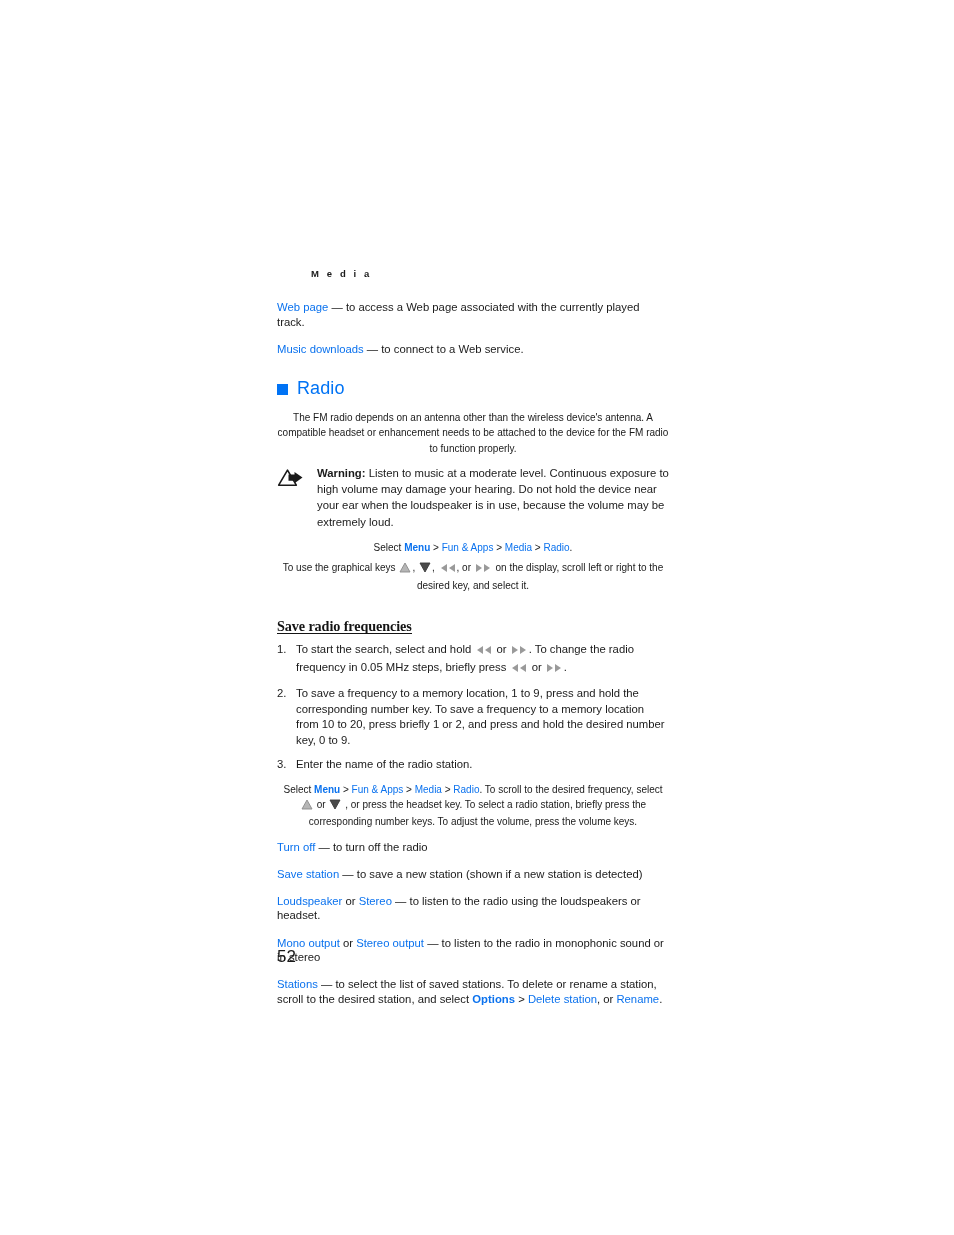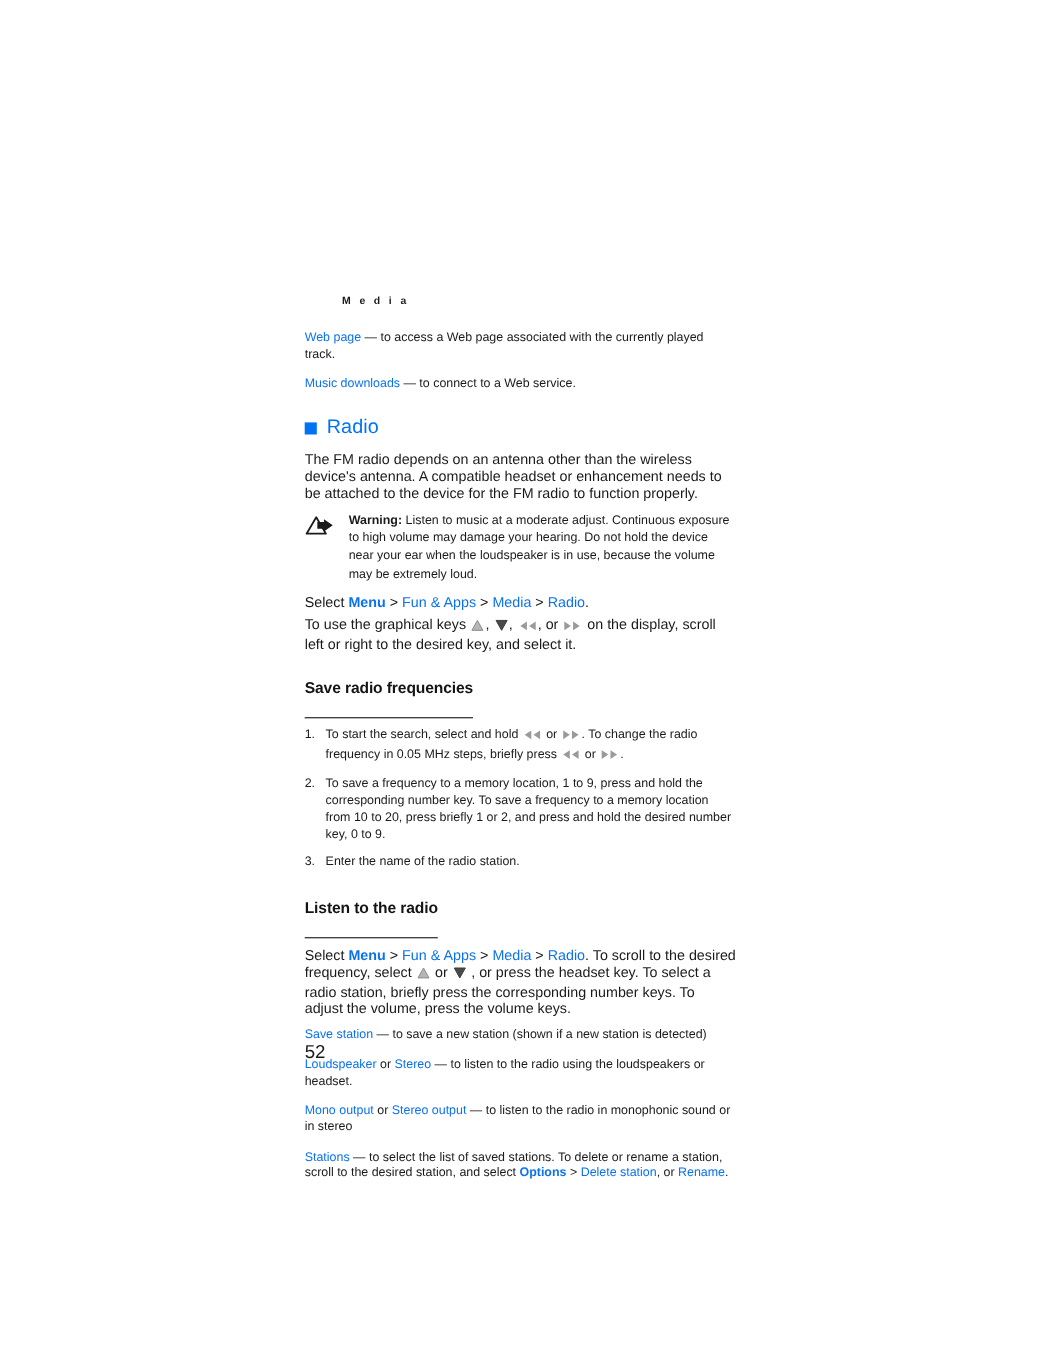--- a/index.html
+++ b/index.html
@@ -28,24 +28,25 @@
     font-size: 9.5px;
     font-weight: bold;
     letter-spacing: 2.6px;
     color: #1a1a1a;
     margin-bottom: 21px;
     padding-left: 34px;
   }
 
   
   .body-text {
-    font-size: 13px;
+    font-size: 10px;
     line-height: 14.6px;
     color: #1a1a1a;
     margin: 0 0 8px 0;
+    text-align: center;
   }
   .tight { margin-bottom: 5px; }
 
   .option-line {
     font-size: 11.3px;
     line-height: 14.6px;
     margin: 0 0 12.5px 0;
     color: #1a1a1a;
   }
   .option-line.last { margin-bottom: 0; }
@@ -84,24 +85,25 @@
     margin: 0;
     letter-spacing: 0.1px;
   }
 
   
   .sub-heading {
     font-size: 14.2px;
     font-weight: bold;
     color: #141414;
     margin: 18px 0 8px 0;
-    padding-bottom: 19px;
+    padding-bottom: 0;
     border-bottom: 1.3px solid #141414;
     display: inline-block;
     letter-spacing: -0.1px;
+    font-family: Liberation Serif, serif;
   }
   .sub-heading-wrap { line-height: 1; }
 
   
   .warning-block {
     display: flex;
     align-items: flex-start;
     margin: 9px 0 11px 0;
   }
   .warn-icon {
@@ -181,21 +183,21 @@
 
   <div class="warning-block">
     <div class="warn-icon">
       <svg width="28" height="18" viewBox="0 0 28 18" xmlns="http://www.w3.org/2000/svg">
         <path d="M10.5 1.2 L19.3 16.2 L1.7 16.2 Z" fill="none" stroke="#1a1a1a" stroke-width="1.6" stroke-linejoin="round"></path>
         <path d="M11.5 5.5 L17.5 5.5 L17.5 3.0 L25.5 8.6 L17.5 14.2 L17.5 11.7 L11.5 11.7 Z" fill="#1a1a1a"></path>
       </svg>
     </div>
     <div class="warn-text">
       <span class="warn-label">Warning:</span>
-      <span>Listen to music at a moderate adjust. Continuous exposure to high volume may damage your hearing. Do not hold the device near your ear when the loudspeaker is in use, because the volume may be extremely loud.</span>
+      <span>Listen to music at a moderate level. Continuous exposure to high volume may damage your hearing. Do not hold the device near your ear when the loudspeaker is in use, because the volume may be extremely loud.</span>
     </div>
   </div>
 
   <p class="body-text tight">
     <span>Select</span>
     <span class="link-b">Menu</span>
     <span class="gt">&gt;</span>
     <span class="link-i">Fun &amp; Apps</span>
     <span class="gt">&gt;</span>
     <span class="link-i">Media</span>
@@ -264,23 +266,20 @@
     <li>
       <span class="num">2.</span>
       <span class="txt">To save a frequency to a memory location, 1 to 9, press and hold the corresponding number key. To save a frequency to a memory location from 10 to 20, press briefly 1 or 2, and press and hold the desired number key, 0 to 9.</span>
     </li>
     <li>
       <span class="num">3.</span>
       <span class="txt">Enter the name of the radio station.</span>
     </li>
   </ol>
 
-  <div class="sub-heading-wrap" style="margin-top:6px;">
-    <div class="sub-heading">Listen to the radio</div>
-  </div>
 
   <p class="body-text" style="line-height:15.2px;margin-bottom:10px;">
     <span>Select</span>
     <span class="link-b">Menu</span>
     <span class="gt">&gt;</span>
     <span class="link-i">Fun &amp; Apps</span>
     <span class="gt">&gt;</span>
     <span class="link-i">Media</span>
     <span class="gt">&gt;</span>
     <span class="link-i">Radio</span><span>. To scroll to the desired frequency, select</span>
@@ -292,20 +291,25 @@
     <span>or</span>
     <span class="keyglyph">
       <svg width="12" height="11" viewBox="0 0 12 11">
           <path d="M6 10 L1 1 L11 1 Z" fill="#4a4a4a" stroke="#3a3a3a" stroke-width="0.9"></path>
         </svg>
     </span>
     <span>, or press the headset key. To select a radio station, briefly press the corresponding number keys. To adjust the volume, press the volume keys.</span>
   </p>
 
 
+  <p class="option-line">
+    <span class="link-i">Turn off</span>
+    <span class="dash">—</span>
+    <span>to turn off the radio</span>
+  </p>
 
   <p class="option-line">
     <span class="link-i">Save station</span>
     <span class="dash">—</span>
     <span>to save a new station (shown if a new station is detected)</span>
   </p>
 
   <p class="option-line">
     <span class="link-i">Loudspeaker</span>
     <span>or</span>

